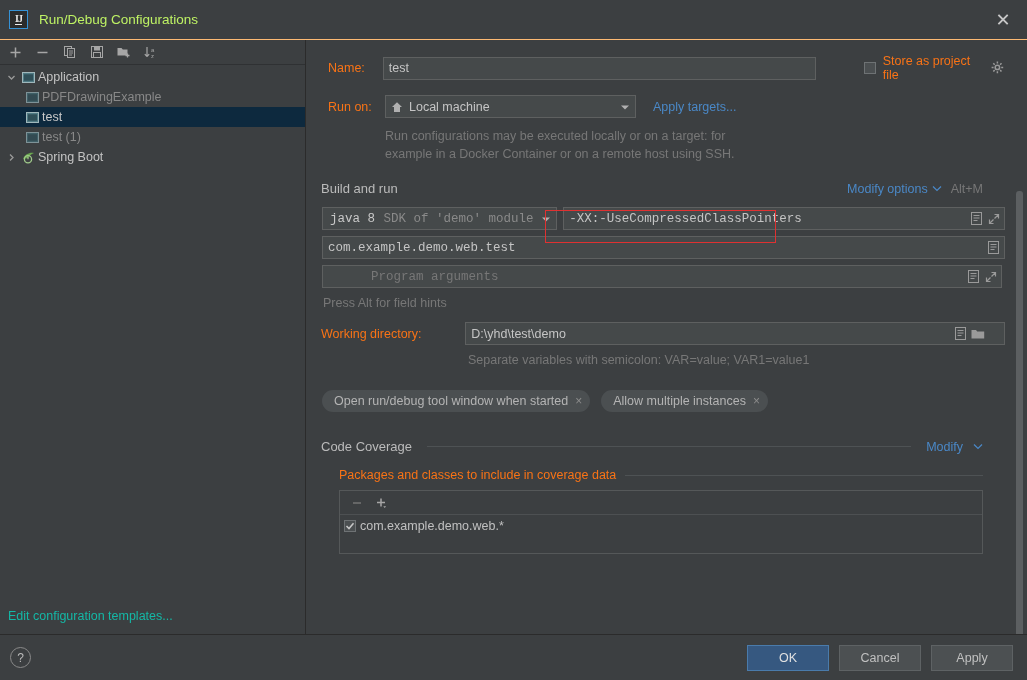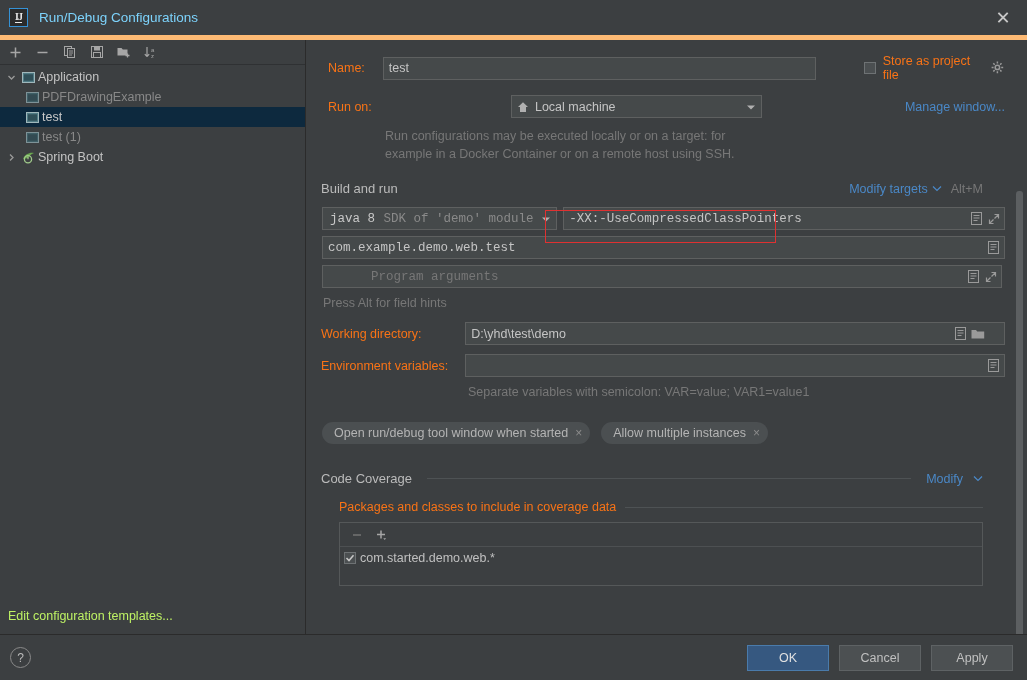--- a/index.html
+++ b/index.html
@@ -8,26 +8,26 @@
     background:#3c3f41;
     font-family:"Liberation Sans", sans-serif;
     font-size:12.5px;
     color:#bbbbbb;
     -webkit-font-smoothing:antialiased;
   }
   .dialog{position:relative;width:1027px;height:680px;background:#3c3f41;display:flex;flex-direction:column;}
 
   
   .titlebar{height:40px;flex:0 0 40px;background:#3c3f41;display:flex;align-items:center;
-            padding:0 10px 0 9px;border-bottom:5px solid #fdba74;}
+            padding:0 10px 0 9px;border-bottom:1px solid #fdba74;}
   .ij-logo{width:19px;height:19px;flex:0 0 19px;background:#2b2b2b;border:1.6px solid #3592d6;
            display:flex;align-items:center;justify-content:center;margin-right:11px;}
   .ij-logo span{font-family:"Liberation Serif",serif;font-size:10px;color:#e8e8e8;letter-spacing:-1px;
                 font-weight:bold;border-bottom:1.4px solid #e8e8e8;line-height:9px;padding-bottom:1px;}
-  .title-text{font-size:13.5px;color:#7dd3fc;flex:1;}
+  .title-text{font-size:13.5px;color:#bef264;flex:1;}
   .close-btn{width:28px;height:28px;display:flex;align-items:center;justify-content:center;
              color:#c8c8c8;font-size:18px;line-height:1;cursor:pointer;}
 
   
   .body{flex:1;display:flex;min-height:0;position:relative;}
   .leftpane{width:306px;flex:0 0 306px;background:#3c3f41;display:flex;flex-direction:column;
             border-right:1px solid #2b2b2b;position:relative;}
   .rightpane{flex:1;position:relative;background:#3c3f41;overflow:hidden;}
 
   
@@ -43,21 +43,21 @@
   .arrow{width:15px;flex:0 0 15px;display:flex;align-items:center;justify-content:center;color:#9a9a9a;}
   .arrow svg{display:block;}
   .indent{width:19px;flex:0 0 19px;}
   .ticon{width:18px;flex:0 0 18px;display:flex;align-items:center;justify-content:center;}
   .tlabel{font-size:12.5px;padding-left:1px;}
   .bright{color:#c3c3c3;}
   .dim{color:#888888;}
   .sel .tlabel{color:#c9c9c9;}
 
   .edit-templates{position:absolute;left:8px;bottom:0;height:36px;display:flex;align-items:center;
-                  color:#bef264;font-size:12.5px;cursor:pointer;}
+                  color:#14b8a6;font-size:12.5px;cursor:pointer;}
 
   
   .form{position:absolute;left:0;top:0;right:0;bottom:0;padding:14px 22px 0 7px;}
   .row{display:flex;align-items:center;}
 
   .lbl{color:#f97316;font-size:12.5px;}
 
   .field{background:#45494a;border:1px solid #5e6060;height:23px;display:flex;align-items:center;
          padding:0 5px;color:#c5c5c5;font-size:12.5px;}
   .ph{color:#777777;}
@@ -247,49 +247,49 @@
             <div class="lbl" style="margin-left:7px;">Store as project file</div>
             <div style="margin-left:6px;width:15px;height:15px;display:flex;align-items:center;justify-content:center;">
               <svg width="14" height="14" viewBox="0 0 14 14">
                 <circle cx="6.4" cy="6.4" r="2.2" fill="none" stroke="#9a9a9a" stroke-width="1.5"></circle>
                 <path d="M6.4 0.6v2M6.4 10.2v2M0.6 6.4h2M10.2 6.4h2M2.3 2.3l1.4 1.4M9.1 9.1l1.4 1.4M10.5 2.3L9.1 3.7M3.7 9.1l-1.4 1.4" stroke="#9a9a9a" stroke-width="1.5"></path>
               </svg>
             </div>
           </div>
         </div>
 
-        <div class="row" style="margin-left:15px;margin-top:13px;justify-content:space-between;">
+        <div class="row" style="margin-left:15px;margin-top:13px;">
           <div class="lbl" style="width:57px;">Run on:</div>
           <div class="field" style="width:251px;justify-content:space-between;">
             <span style="display:flex;align-items:center;">
               <span style="margin-right:6px;display:flex;">
                 <svg width="12" height="12" viewBox="0 0 12 12">
                     <path d="M6 1.2L11 6H9v5H3V6H1z" fill="#b0b0b0"></path>
                   </svg>
               </span>
               <span>Local machine</span>
             </span>
             <span>
               <svg width="10" height="7" viewBox="0 0 10 7">
                   <path d="M1 1.5l4 4 4-4z" fill="#b0b0b0"></path>
                 </svg>
             </span>
           </div>
-          <div class="link" style="margin-left:17px;">Manage window...</div>
+          <div class="link" style="margin-left:17px;">Apply targets...</div>
         </div>
 
         <div style="margin-left:72px;margin-top:9px;line-height:18px;">
           <div class="muted">Run configurations may be executed locally or on a target: for</div>
           <div class="muted">example in a Docker Container or on a remote host using SSH.</div>
         </div>
 
         <div class="row" style="margin-left:8px;margin-top:18px;margin-right:22px;">
           <div class="sec-title">Build and run</div>
           <div style="flex:1;"></div>
-          <div class="link">Modify targets</div>
+          <div class="link">Modify options</div>
           <span style="margin-left:4px;display:flex;">
             <svg width="10" height="7" viewBox="0 0 10 7">
                 <path d="M1 1.5l4 4 4-4" stroke="#4a88c7" stroke-width="1.2" fill="none"></path>
               </svg>
           </span>
           <div class="muted" style="margin-left:9px;">Alt+M</div>
         </div>
 
         <div class="row" style="margin-left:9px;margin-top:11px;">
           <div class="field" style="width:239px;justify-content:space-between;padding-left:7px;">
@@ -367,32 +367,20 @@
               </span>
               <span class="fieldicon">
                 <svg width="14" height="12" viewBox="0 0 14 12">
                     <path d="M0.5 2h4.5l1.2 1.5h7v7h-12.7z" fill="#9a9a9a"></path>
                   </svg>
               </span>
             </span>
           </div>
         </div>
 
-        <div class="row" style="margin-left:8px;margin-top:9px;">
-          <div class="lbl" style="width:145px;">Environment variables:</div>
-          <div class="field" style="width:542px;justify-content:space-between;padding-right:2px;">
-            <span></span>
-            <span class="fieldicon">
-              <svg width="11" height="13" viewBox="0 0 11 13">
-                  <rect x="0.5" y="0.5" width="10" height="12" fill="none" stroke="#9a9a9a"></rect>
-                  <path d="M2.5 3.5h6M2.5 6h6M2.5 8.5h4" stroke="#9a9a9a"></path>
-                </svg>
-            </span>
-          </div>
-        </div>
 
         <div class="muted" style="margin-left:155px;margin-top:8px;">Separate variables with semicolon: VAR=value; VAR1=value1</div>
 
         <div class="row" style="margin-left:9px;margin-top:23px;gap:11px;">
           <div class="chip">
             <span>Open run/debug tool window when started</span>
             <span class="x">×</span>
           </div>
           <div class="chip">
             <span>Allow multiple instances</span>
@@ -429,21 +417,21 @@
                 <path d="M8.3 10.3l1.4 1.6 1.4-1.6z" fill="#a6a6a6"></path>
               </svg>
             </div>
           </div>
           <div class="covrow">
             <div class="cb checked">
               <svg width="10" height="10" viewBox="0 0 10 10">
                   <path d="M1.5 5l2.5 2.6L8.5 2.3" stroke="#c8c8c8" stroke-width="1.5" fill="none"></path>
                 </svg>
             </div>
-            <div style="margin-left:4px;color:#c0c0c0;">com.started.demo.web.*</div>
+            <div style="margin-left:4px;color:#c0c0c0;">com.example.demo.web.*</div>
           </div>
         </div>
 
       </div>
 
       <div class="vscroll">
         <div class="vthumb"></div>
       </div>
 
       <div class="annot" style="left:239px;top:170px;width:231px;height:33px;"></div>

